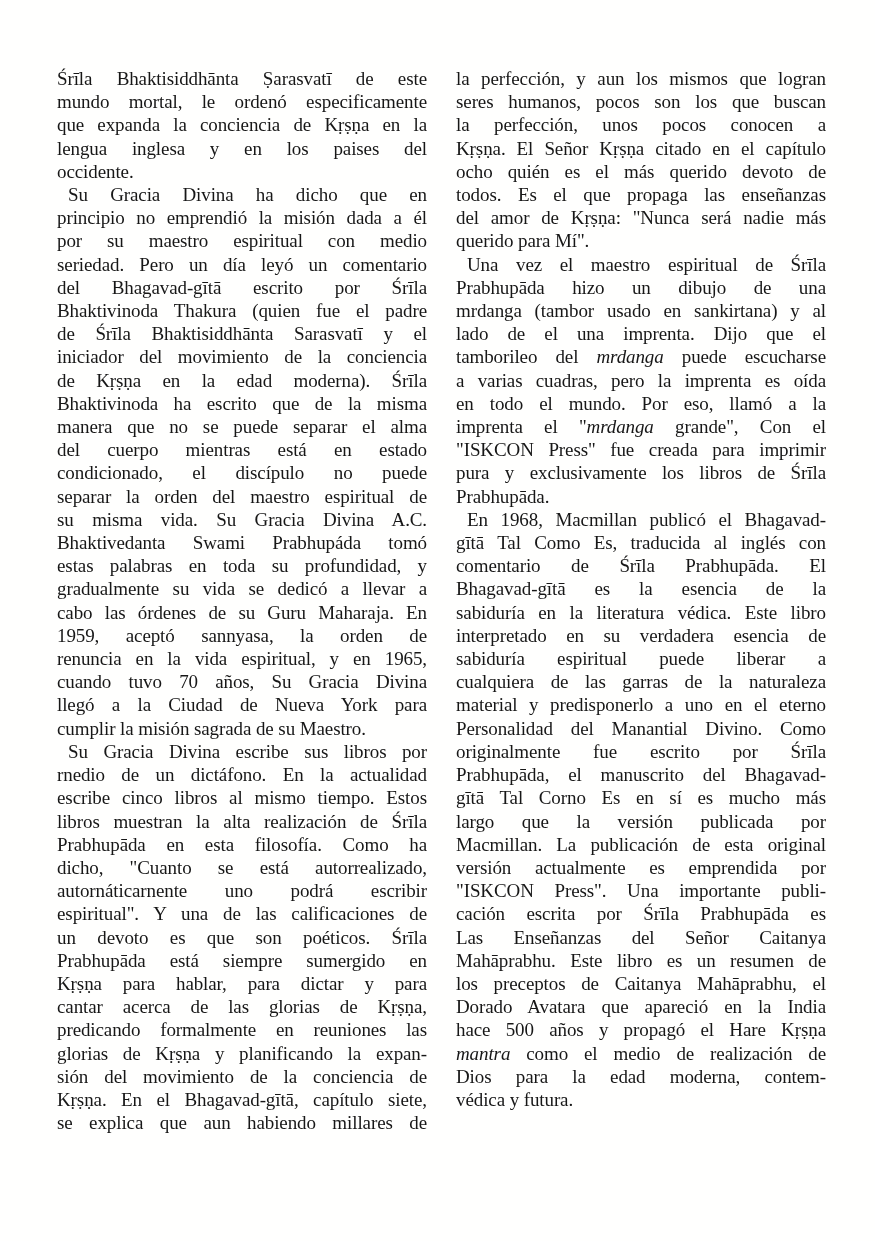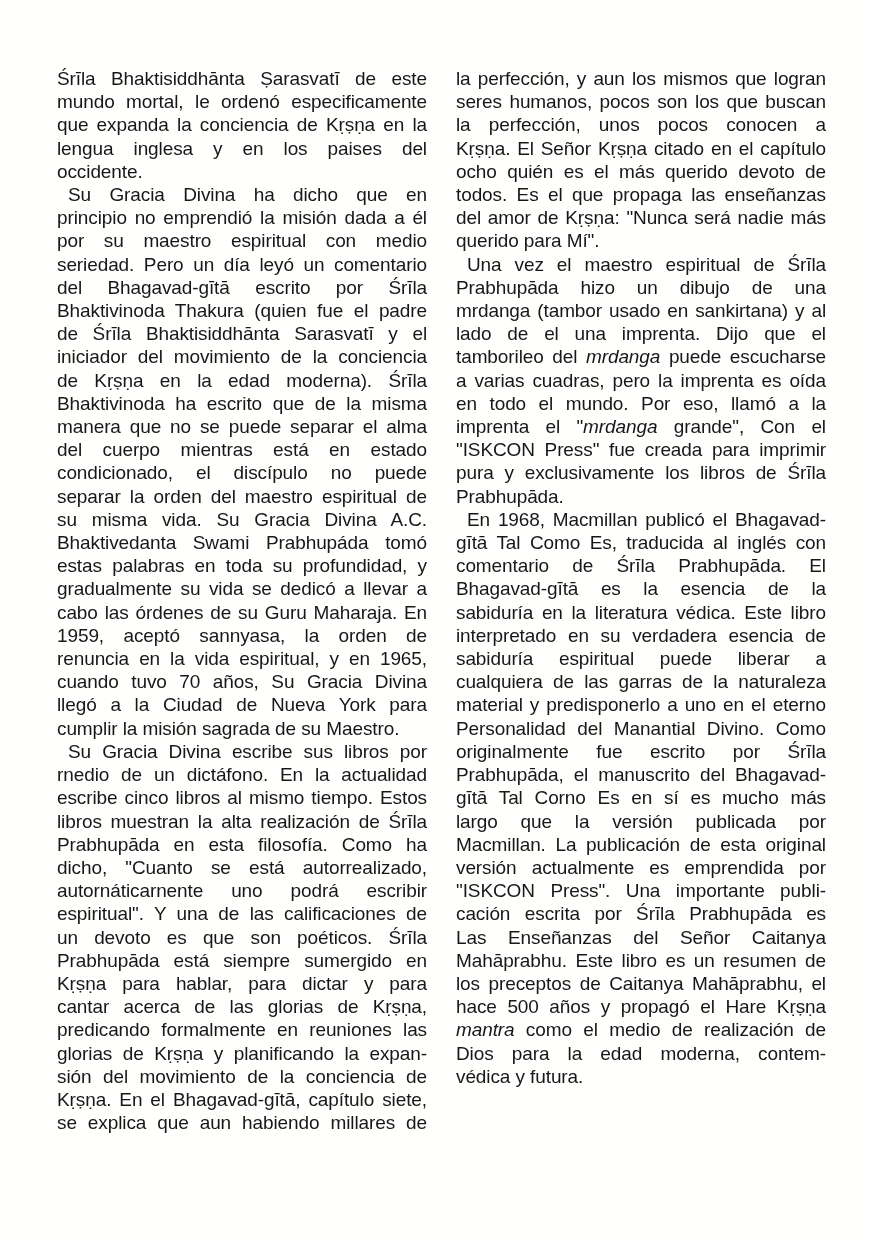--- a/index.html
+++ b/index.html
@@ -7,20 +7,21 @@
     width:875px;height:1241px;
     background:#ffffff;
     font-family:"Liberation Sans","DejaVu Sans",sans-serif;
   }
   .page{
     position:relative;
     width:875px;height:1241px;
     background:#fffffe;
     color:#171717;
     overflow:hidden;
+    font-family:Liberation Serif, serif;
   }
   .column{
     position:absolute;
     top:67px;
     width:370px;
   }
   .column.col-left{left:57px;}
   .column.col-right{left:456px;}
   .line{
     font-size:19px;
@@ -120,18 +121,19 @@
       <div class="line">Prabhupāda, el manuscrito del Bhagavad-</div>
       <div class="line">gītā Tal Corno Es en sí es mucho más</div>
       <div class="line">largo que la versión publicada por</div>
       <div class="line">Macmillan. La publicación de esta original</div>
       <div class="line">versión actualmente es emprendida por</div>
       <div class="line">"ISKCON Press". Una importante publi-</div>
       <div class="line">cación escrita por Śrīla Prabhupāda es</div>
       <div class="line">Las Enseñanzas del Señor Caitanya</div>
       <div class="line">Mahāprabhu. Este libro es un resumen de</div>
       <div class="line">los preceptos de Caitanya Mahāprabhu, el</div>
+      <div class="line">Dorado Avatara que apareció en la India</div>
       <div class="line">hace 500 años y propagó el Hare Kṛṣṇa</div>
       <div class="line"><i>mantra</i> como el medio de realización de</div>
       <div class="line">Dios para la edad moderna, contem-</div>
       <div class="line last">védica y futura.</div>
     </div>
 </div>
 
 </body></html>

